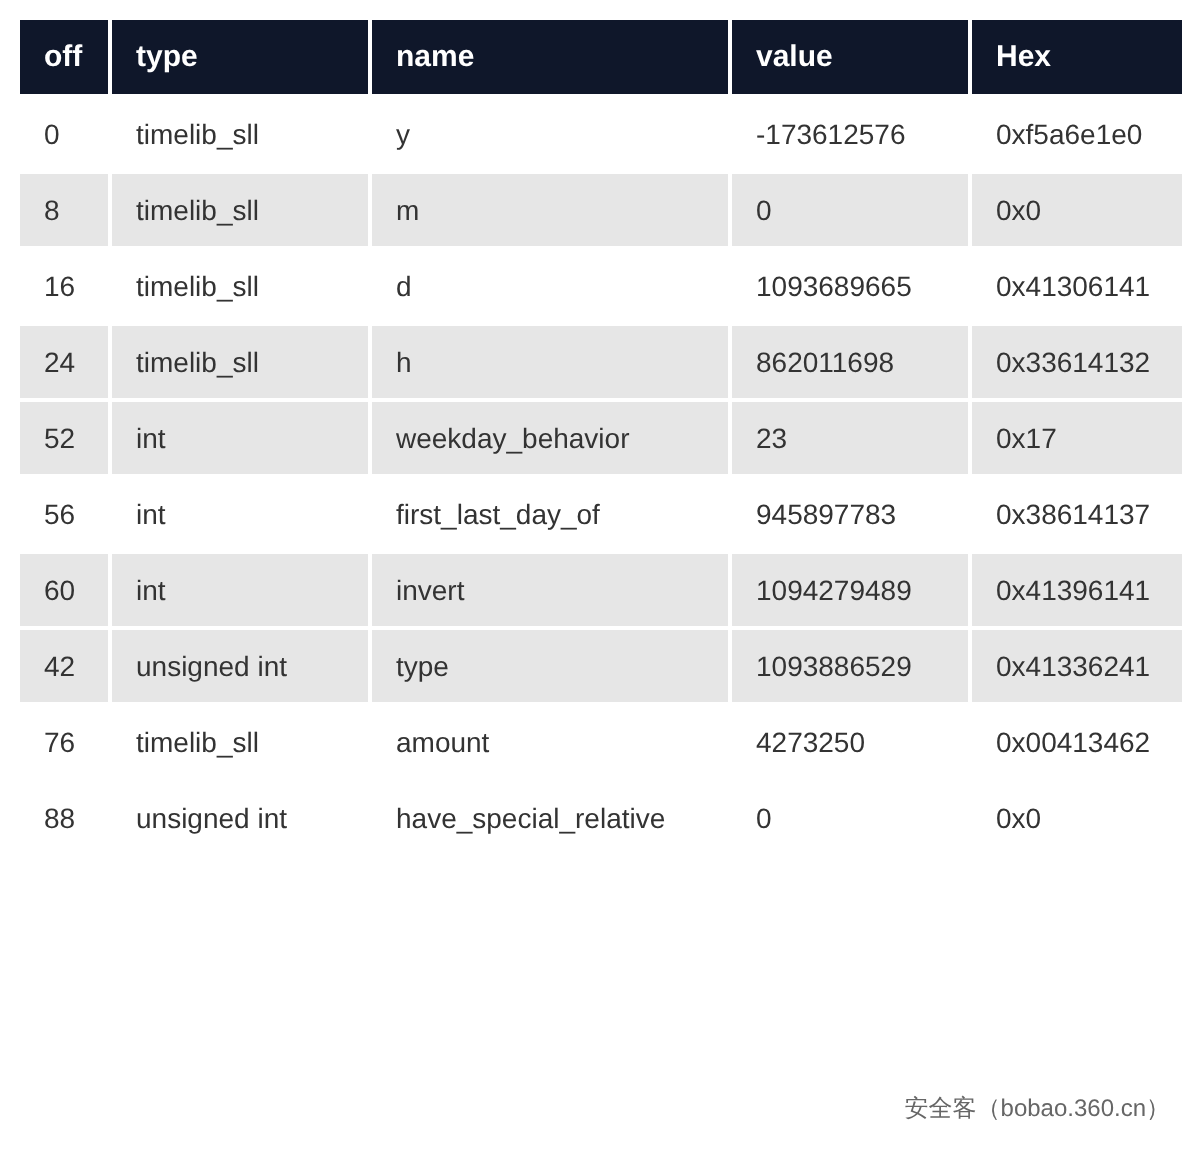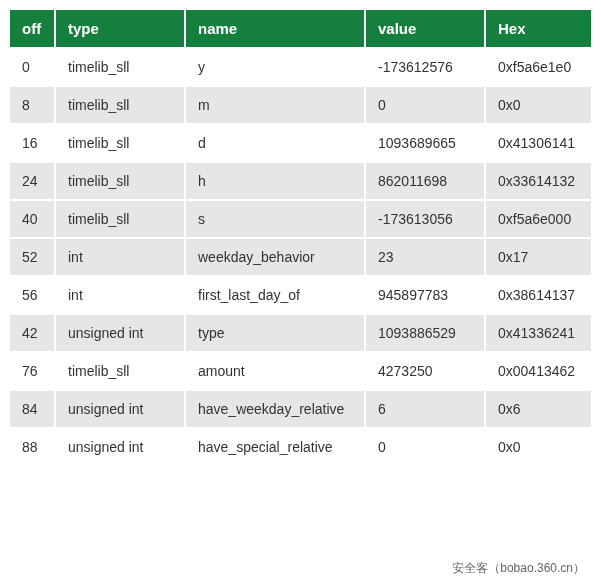--- a/index.html
+++ b/index.html
@@ -8,21 +8,21 @@
       background: #fff;
       padding: 8px;
       width: 601px;
     }
     table {
       border-collapse: collapse;
       width: 100%;
       table-layout: fixed;
     }
     th {
-      background: #15803d;
+      background: #0f172a;
       color: #fff;
       text-align: left;
       padding: 10px 12px;
       font-weight: 700;
       font-size: 15px;
       border: 2px solid #fff;
     }
     td {
       padding: 10px 12px;
       font-size: 14px;
@@ -32,21 +32,21 @@
     tr.even td { background: #e6e6e6; }
     tr.odd td { background: #fff; }
     col.c-off { width: 46px; }
     col.c-type { width: 130px; }
     col.c-name { width: 180px; }
     col.c-value { width: 120px; }
     col.c-hex { width: auto; }
     .watermark {
       position: absolute;
       right: 16px;
-      bottom: 10px;
+      bottom: 24px;
       font-size: 12px;
       color: #666;
       font-family: Arial, "Microsoft YaHei", sans-serif;
     }
   </style>
 </head>
 <body>
 
 <table>
   <colgroup>
@@ -88,61 +88,54 @@
         <td>0x41306141</td>
       </tr>
       <tr class="even">
         <td>24</td>
         <td>timelib_sll</td>
         <td>h</td>
         <td>862011698</td>
         <td>0x33614132</td>
       </tr>
       <tr class="even">
-        <td>40</td>
-        <td>timelib_sll</td>
-        <td>s</td>
-        <td>-173613056</td>
-        <td>0xf5a6e000</td>
-      </tr>
-      <tr class="even">
         <td>52</td>
         <td>int</td>
         <td>weekday_behavior</td>
         <td>23</td>
         <td>0x17</td>
       </tr>
       <tr class="odd">
         <td>56</td>
         <td>int</td>
         <td>first_last_day_of</td>
         <td>945897783</td>
         <td>0x38614137</td>
+      </tr>
+      <tr class="even">
+        <td>60</td>
+        <td>int</td>
+        <td>invert</td>
+        <td>1094279489</td>
+        <td>0x41396141</td>
       </tr>
       <tr class="even">
         <td>42</td>
         <td>unsigned int</td>
         <td>type</td>
         <td>1093886529</td>
         <td>0x41336241</td>
       </tr>
       <tr class="odd">
         <td>76</td>
         <td>timelib_sll</td>
         <td>amount</td>
         <td>4273250</td>
         <td>0x00413462</td>
       </tr>
-      <tr class="even">
-        <td>84</td>
-        <td>unsigned int</td>
-        <td>have_weekday_relative</td>
-        <td>6</td>
-        <td>0x6</td>
-      </tr>
       <tr class="odd">
         <td>88</td>
         <td>unsigned int</td>
         <td>have_special_relative</td>
         <td>0</td>
         <td>0x0</td>
       </tr>
     </tbody>
 </table>
 

